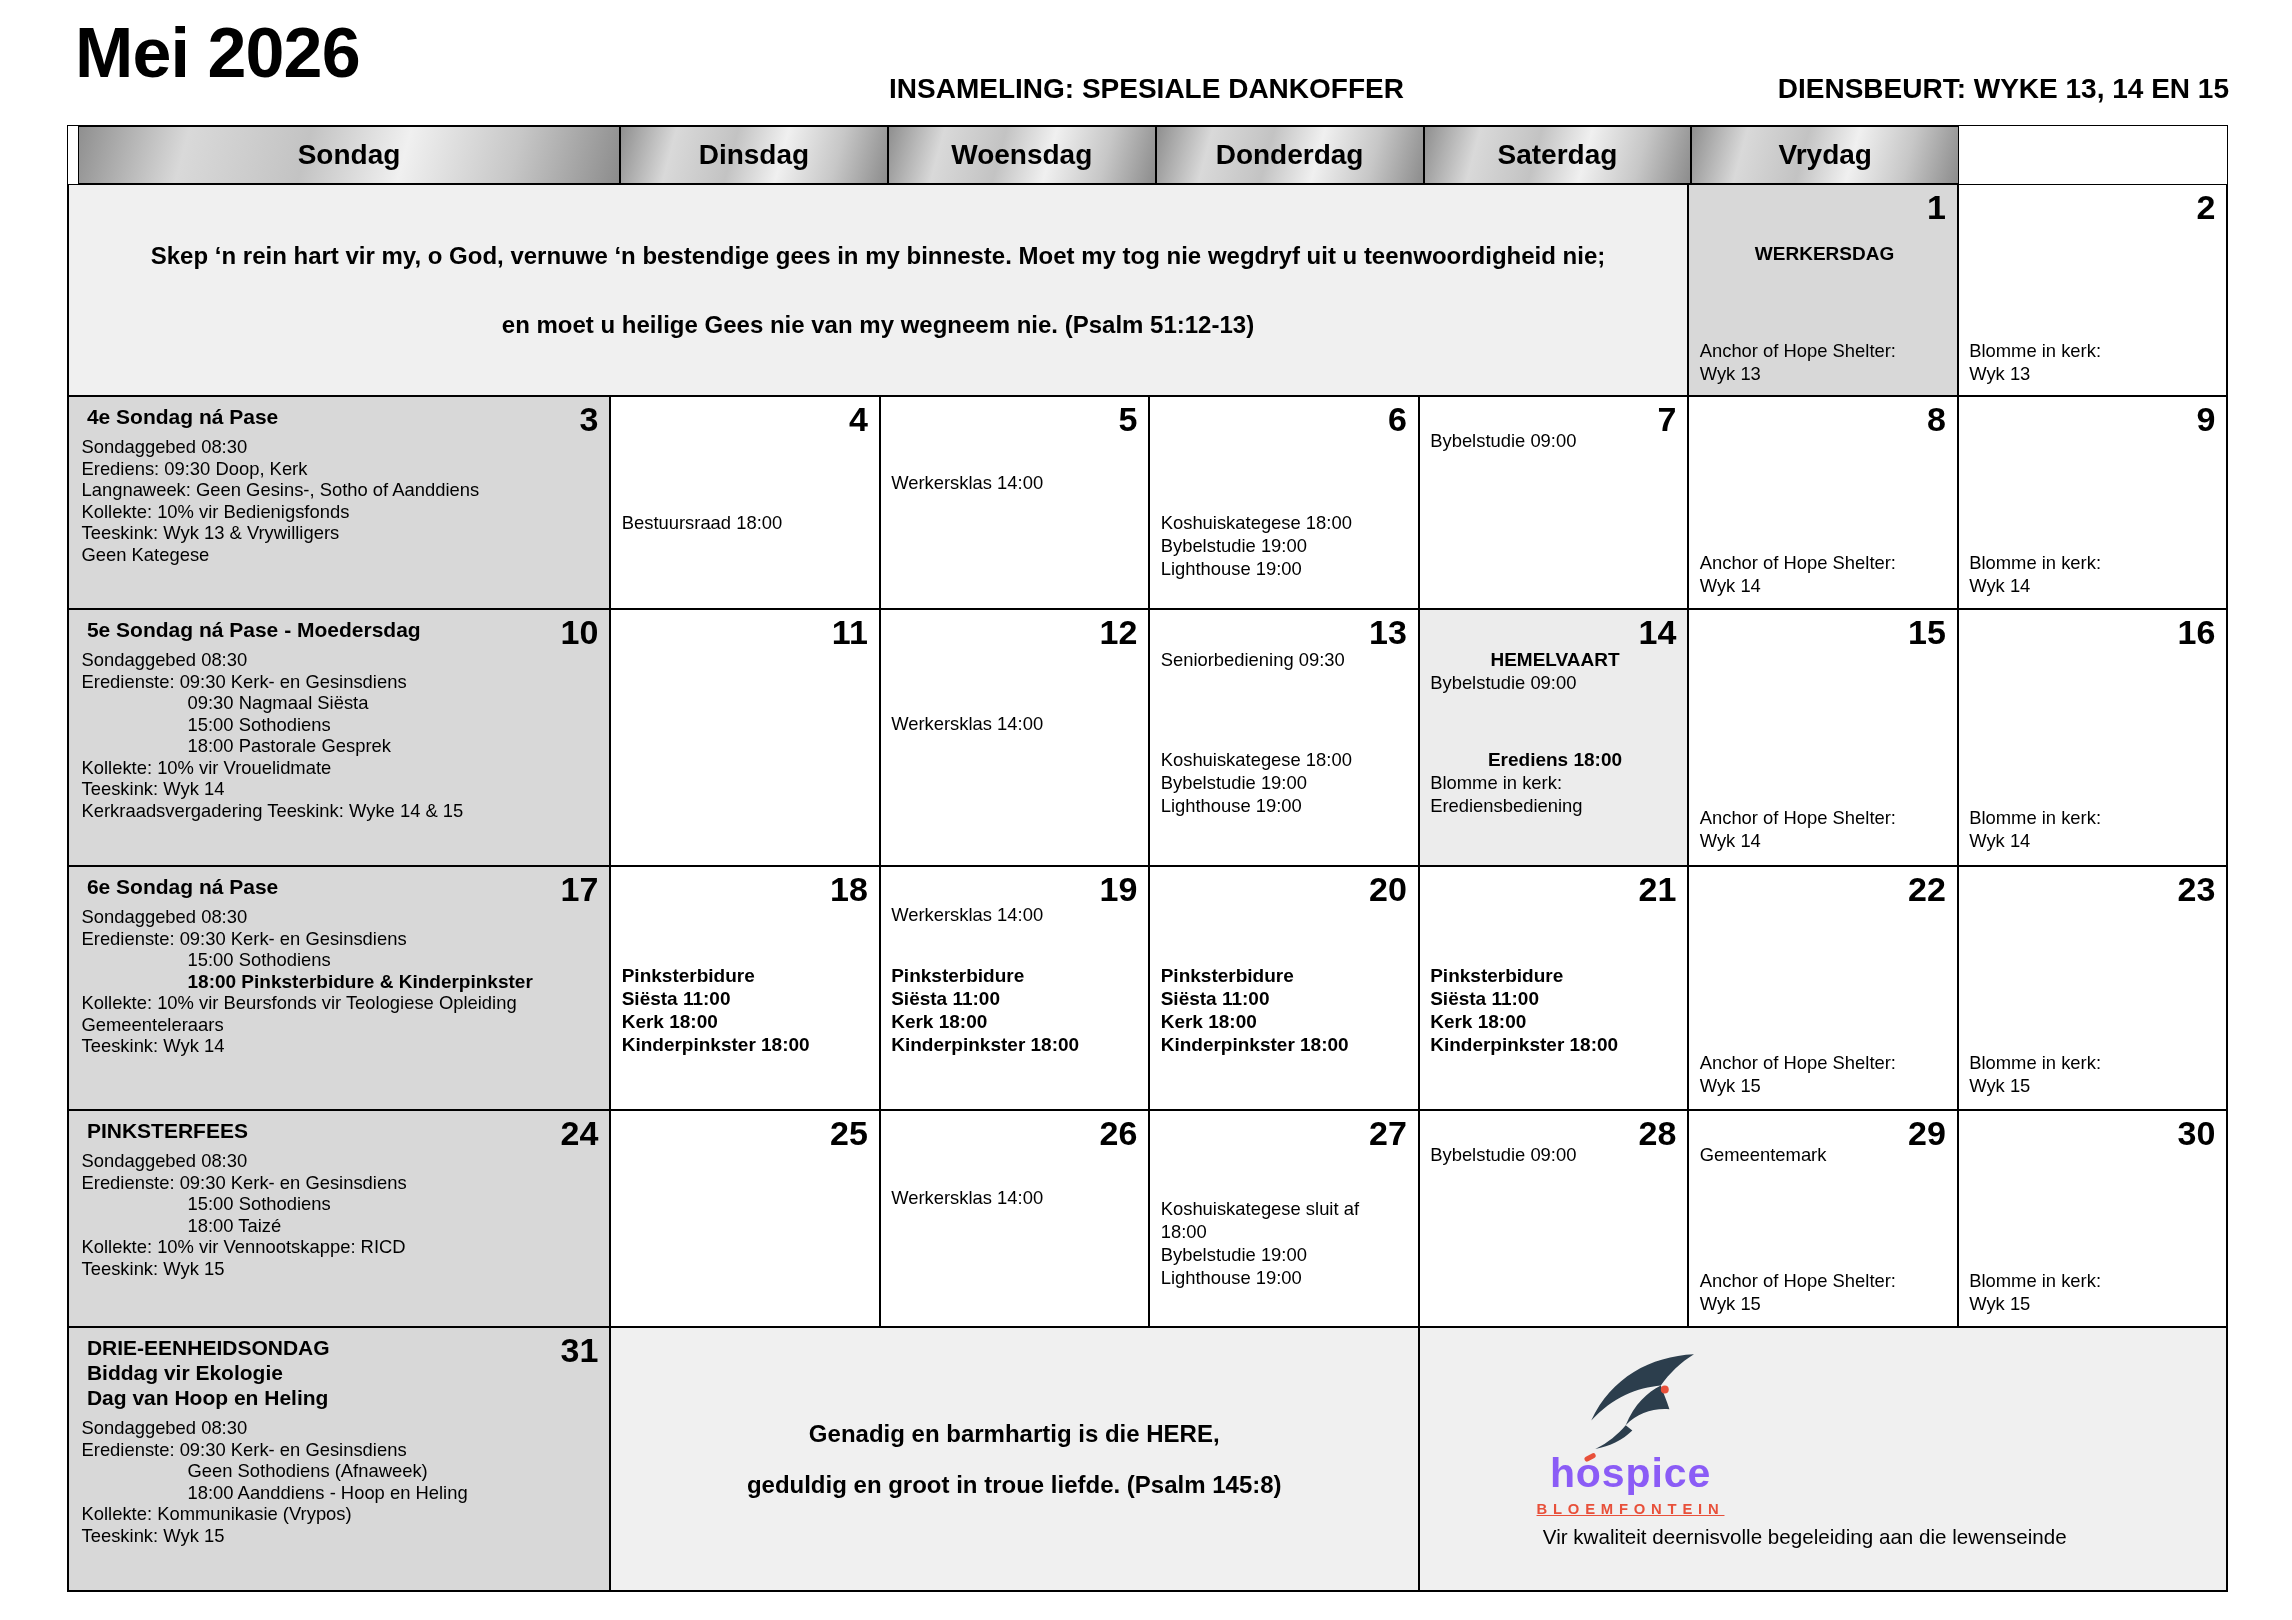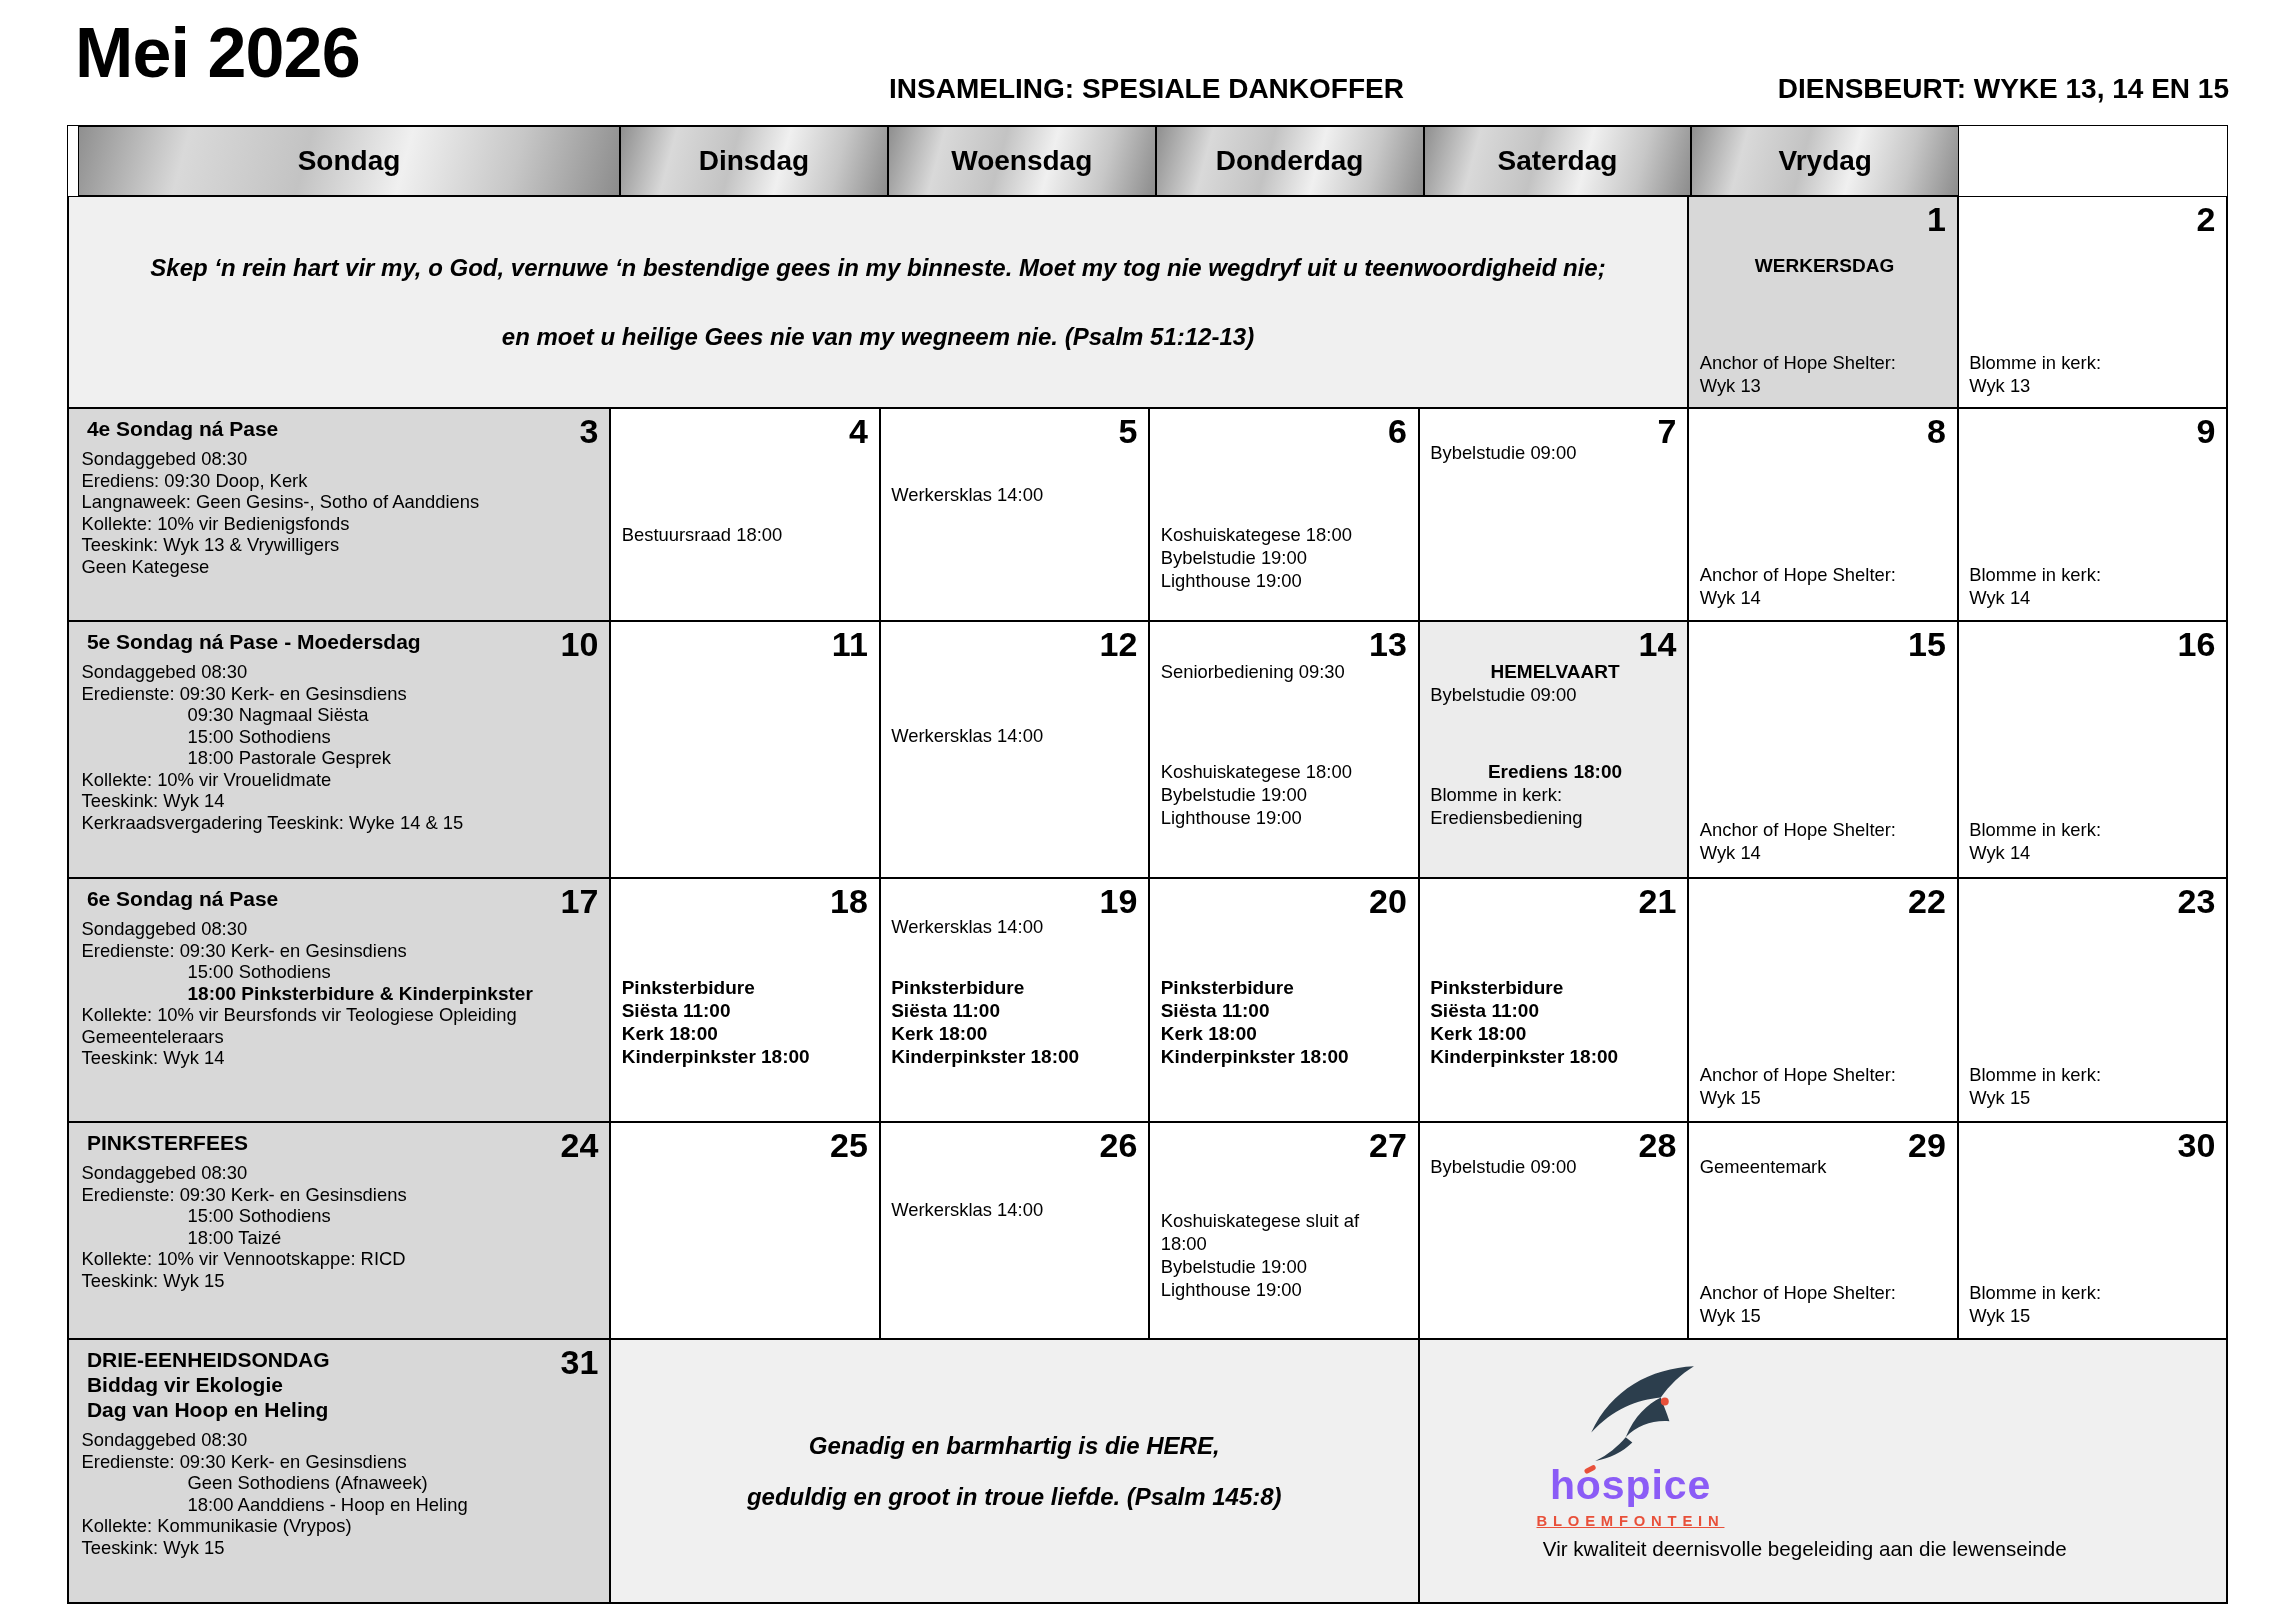--- a/index.html
+++ b/index.html
@@ -7,21 +7,21 @@
   body{width:2293px;height:1620px;font-family:"Liberation Sans","DejaVu Sans",sans-serif;color:#000;overflow:hidden;}
   .page{position:relative;width:2293px;height:1620px;background:#fff;}
   
   .topbar{position:relative;height:125px;padding-left:37px;}
   .month-title{position:absolute;left:75px;top:12.5px;font-size:70px;font-weight:bold;letter-spacing:-0.9px;}
   .center-heading{position:absolute;left:0;right:0;top:73px;text-align:center;font-size:28px;font-weight:bold;}
   .right-heading{position:absolute;right:64px;top:73px;font-size:28px;font-weight:bold;text-align:right;}
   
   .cal{position:absolute;left:67px;top:125px;width:2161px;border:1.8px solid #000;box-sizing:border-box;background:#fff;}
   .grid{display:grid;grid-template-columns:542px repeat(6,1fr);}
-  .hdr{height:70px;padding-left:10px;}
+  .hdr{height:58px;padding-left:10px;}
   .hcell{border:1.3px solid #000;box-sizing:border-box;display:flex;align-items:center;justify-content:center;
          font-size:28px;font-weight:bold;
          background:linear-gradient(105deg,#8f8f8f 0%,#d9d9d9 20%,#c3c3c3 42%,#f0f0f0 60%,#c7c7c7 80%,#8c8c8c 100%);}
   .row{box-sizing:border-box;}
   .cell{position:relative;border:1.3px solid #000;box-sizing:border-box;background:#fff;overflow:hidden;}
   .bg-gray{background:#d8d8d8;}
   .bg-light{background:#ececec;}
   .bg-white{background:#fff;}
   .num{position:absolute;top:1.8px;right:10.7px;font-size:34px;font-weight:bold;line-height:41px;z-index:2;}
   
@@ -36,21 +36,21 @@
   .ln.b{font-weight:bold;font-size:19px;}
   .ln.c{text-align:center;}
   .ln.ind{padding-left:106px;}
   
   .sun{padding:7.2px 10.7px 3.6px 12.5px;}
   .sun .slines .ln{line-height:21.5px;}
   .stitle{font-size:21px;font-weight:bold;line-height:25px;padding-left:5.4px;}
   .slines{margin-top:7.2px;}
   
   .qcell{background:#f0f0f0;display:flex;flex-direction:column;align-items:center;justify-content:center;gap:41px;}
-  .q{font-size:24px;font-weight:bold;font-style:italic;text-align:center;padding:0 27px;}
+  .q{font-size:24px;font-weight:bold;text-align:center;padding:0 27px;}
   #row6 .qcell{gap:23px;}
   
   .hospice{background:#f0f0f0;}
   .logo{position:absolute;left:90px;top:23px;width:242px;text-align:center;}
   .logo svg{display:block;margin:0 auto;}
   .logo-word{font-size:41px;font-weight:bold;color:#8b5cf6;letter-spacing:0.9px;line-height:41px;margin-top:-3.6px;}
   .lg-o{position:relative;}
   .lg-o::after{content:"";position:absolute;left:8px;top:4.5px;width:11.6px;height:4.5px;background:#e8503a;border-radius:2.7px;transform:rotate(-28deg);}
   .logo-city{font-size:14.8px;letter-spacing:5.8px;color:#e8503a;margin-top:7px;font-weight:bold;text-decoration:underline;}
   .contact{position:absolute;right:43px;top:30px;text-align:right;font-size:20.6px;line-height:26.4px;}

